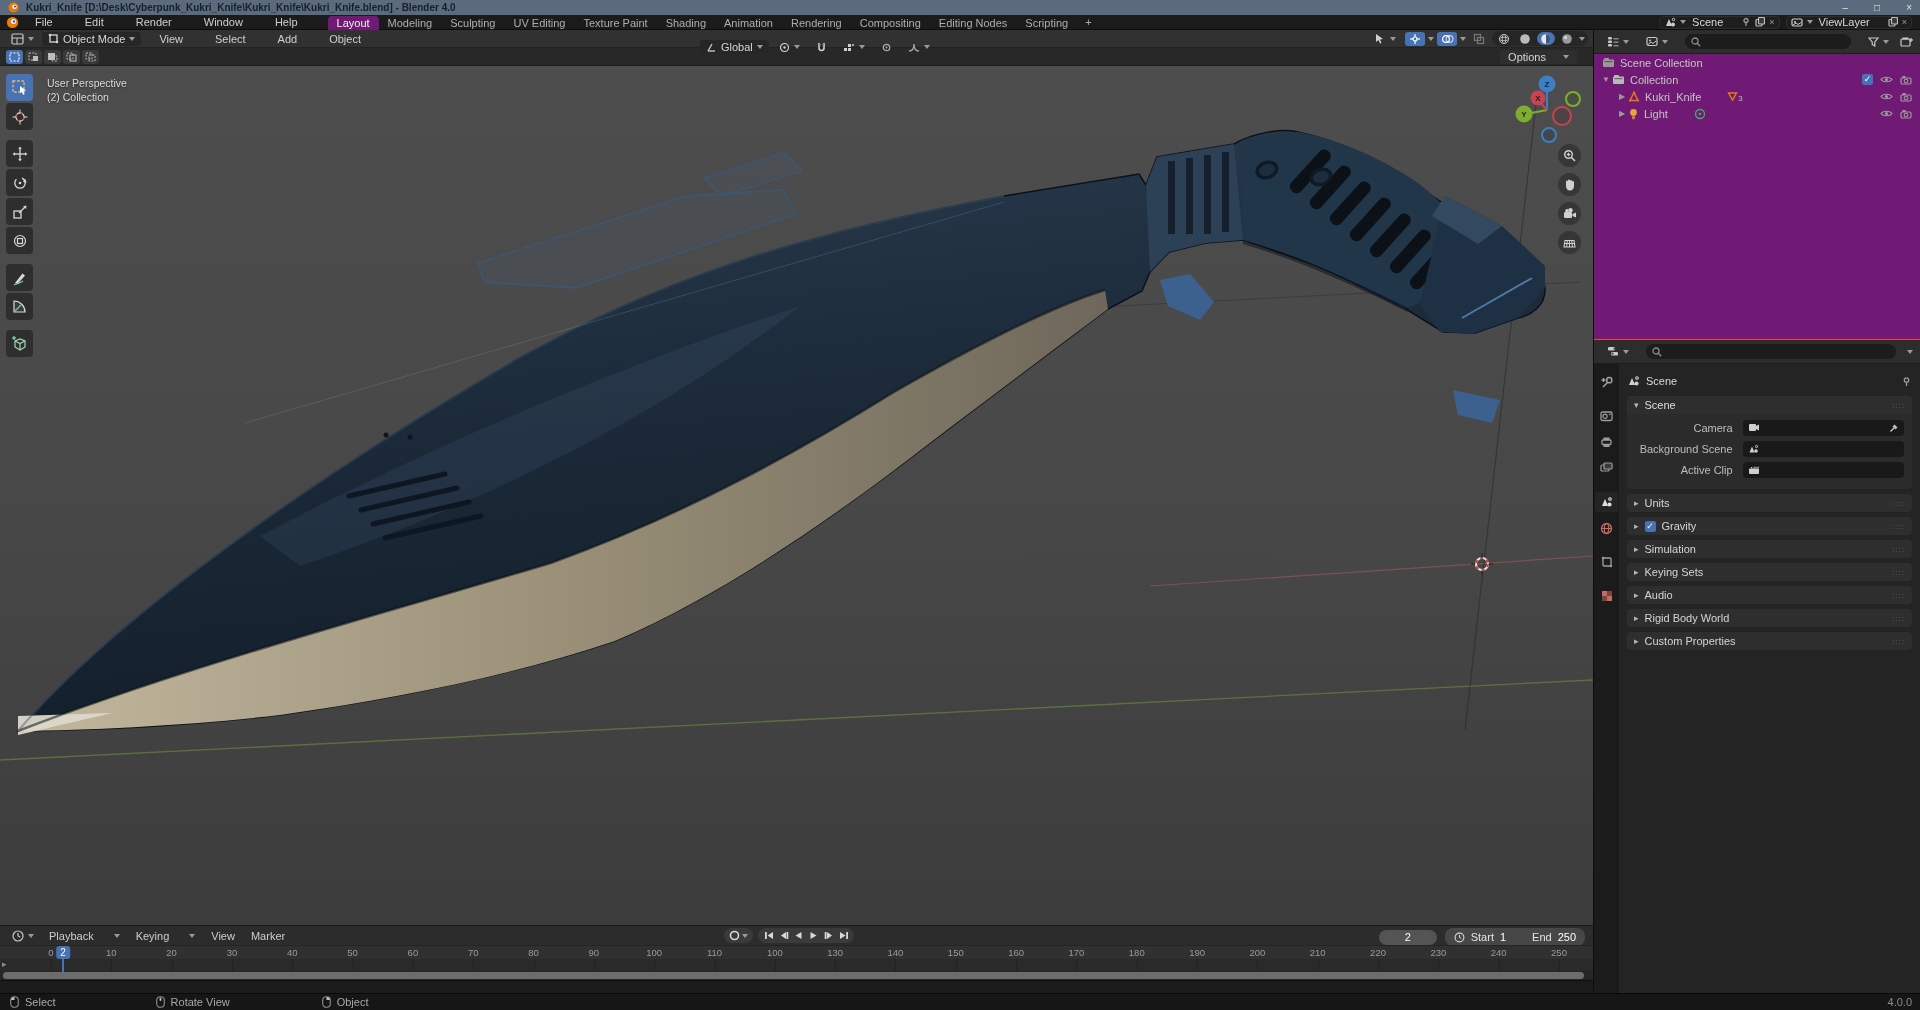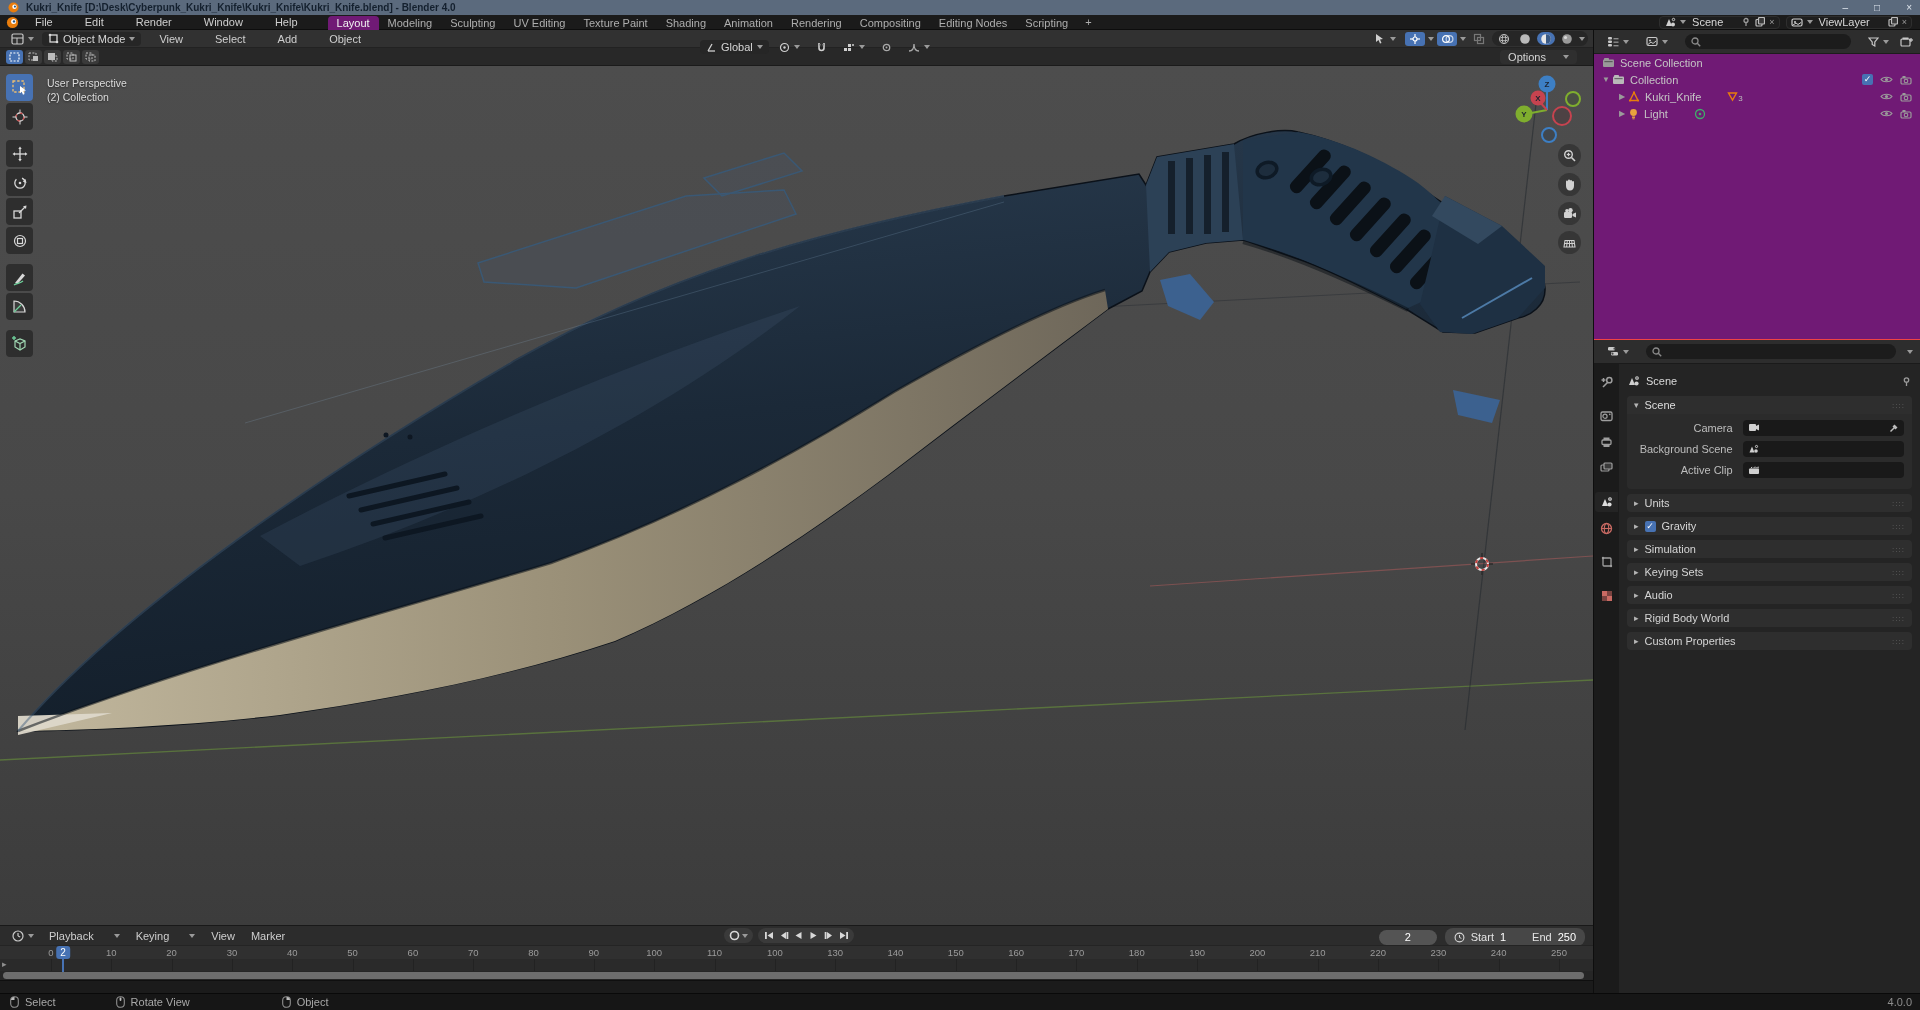--- a/index.html
+++ b/index.html
@@ -1028,21 +1028,21 @@
   </div>
 
   <div class="statusbar">
     <div class="sb-item" style="margin-left:10px">
       <svg width="9" height="12" viewBox="0 0 9 12">
           <rect x="0.7" y="0.7" width="7.6" height="10.6" rx="3.5" fill="none" stroke="#8f8f8f" stroke-width="1.1"></rect>
           <path d="M1 4 V3.8 A3.3 3.3 0 0 1 4.5 0.9 V4 Z" fill="#bdbdbd"></path>
         </svg>
       <span>Select</span>
     </div>
-    <div class="sb-item" style="margin-left:60px">
+    <div class="sb-item" style="margin-left:100px">
       <svg width="9" height="12" viewBox="0 0 9 12">
           <rect x="0.7" y="0.7" width="7.6" height="10.6" rx="3.5" fill="none" stroke="#8f8f8f" stroke-width="1.1"></rect>
           <rect x="3.6" y="1.6" width="1.8" height="3.4" rx="0.9" fill="#bdbdbd"></rect>
         </svg>
       <span>Rotate View</span>
     </div>
     <div class="sb-item" style="margin-left:92px">
       <svg width="9" height="12" viewBox="0 0 9 12">
           <rect x="0.7" y="0.7" width="7.6" height="10.6" rx="3.5" fill="none" stroke="#8f8f8f" stroke-width="1.1"></rect>
           <path d="M8 4 V3.8 A3.3 3.3 0 0 0 4.5 0.9 V4 Z" fill="#bdbdbd"></path>

